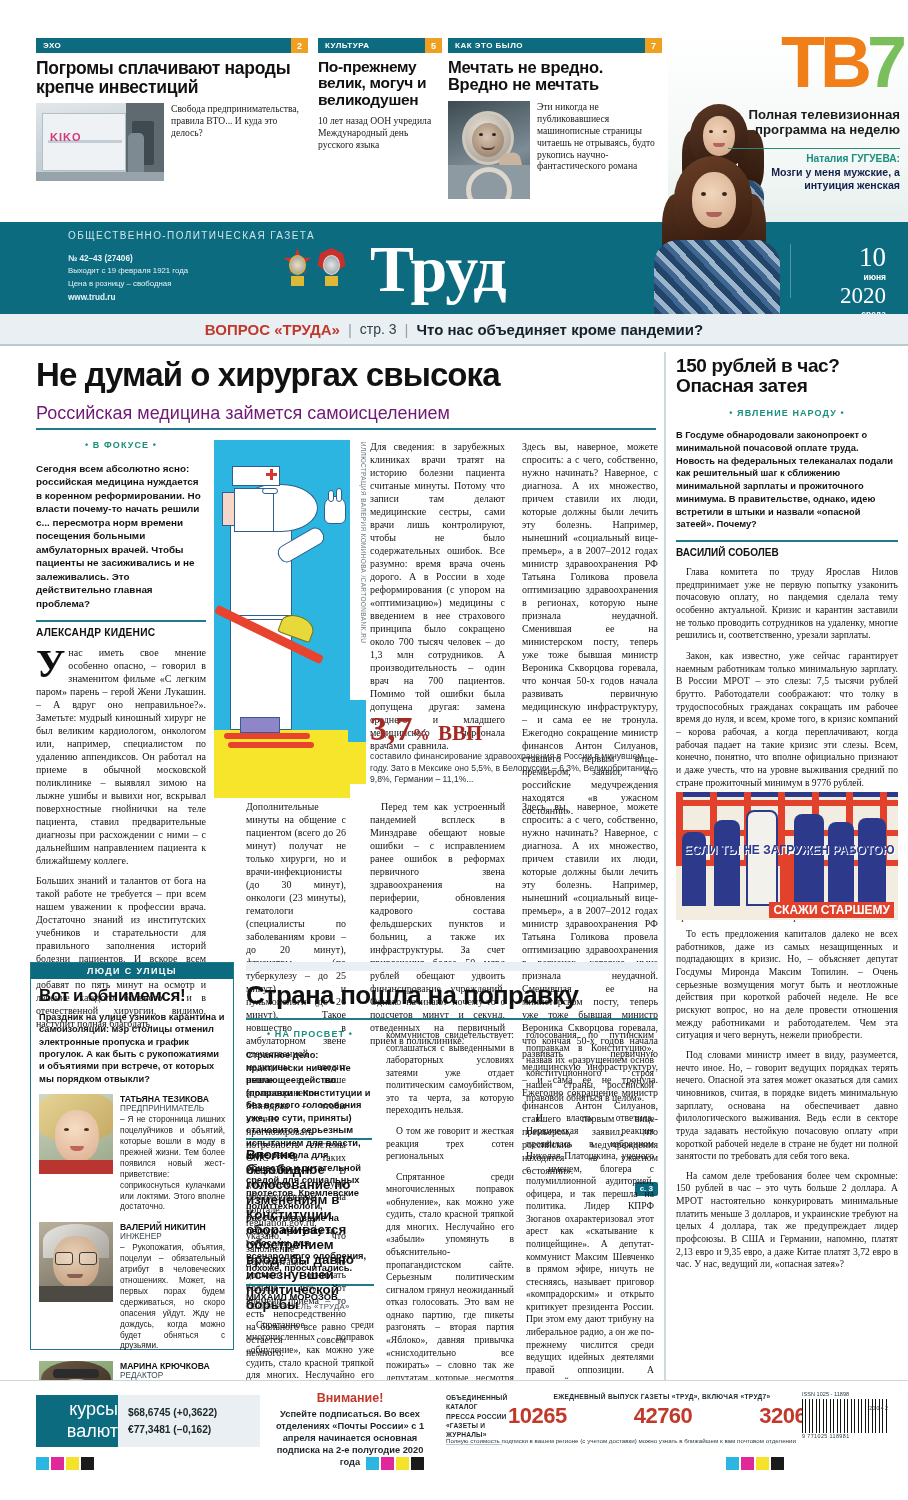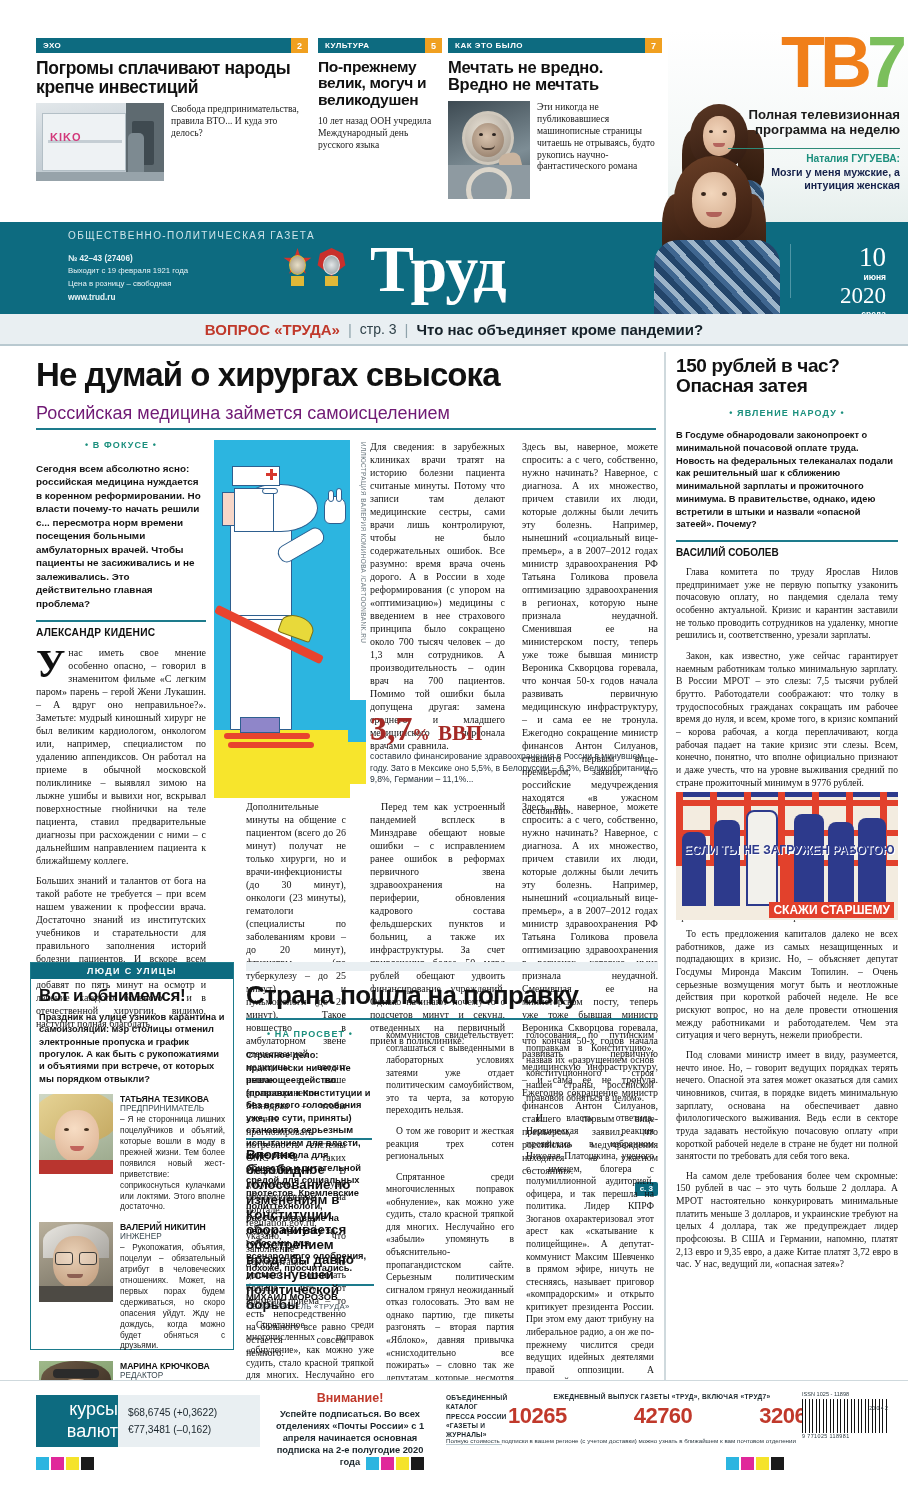--- a/index.html
+++ b/index.html
@@ -332,21 +332,21 @@
   .pullquote .bar { width:100%; height:2px; background:#1d7b8c; margin-bottom:7px; }
 
   
   .footer { position:absolute; left:0; top:1380px; width:908px; height:120px; background:#fff;
     border-top:1px solid #cfd9dd; }
   .fx { position:absolute; left:36px; top:14px; width:224px; height:52px; background:#e9eff2;
     display:flex; align-items:center; }
   .fx .tag { width:82px; height:52px; background:#0d6b80; color:#fff; font-size:18px;
     font-weight:normal; display:flex; flex-direction:column; align-items:flex-end; justify-content:center;
     line-height:1.2; }
-  .fx .vals { padding-left:10px; font-size:10.2px; font-weight:normal; color:#1b262c; line-height:1.7; }
+  .fx .vals { padding-left:10px; font-size:10.2px; font-weight:bold; color:#1b262c; line-height:1.7; }
   .cmyk { display:flex; gap:2px; }
   .cmyk i { width:13px; height:13px; display:block; }
   .cmyk .c{background:#2cb5e0;} .cmyk .m{background:#e0289a;}
   .cmyk .y{background:#f5e32a;} .cmyk .k{background:#1b1b1b;}
   .cmyk1 { position:absolute; left:36px; top:76px; }
   .cmyk2 { position:absolute; left:366px; top:76px; }
   .cmyk3 { position:absolute; left:726px; top:76px; }
   .attn { position:absolute; left:270px; top:10px; width:160px; text-align:center; }
   .attn .t { color:#c0392b; font-size:12.5px; font-weight:bold; }
   .attn .b { margin-top:3px; font-size:9.3px; font-weight:bold; color:#1b262c; line-height:1.3; }

